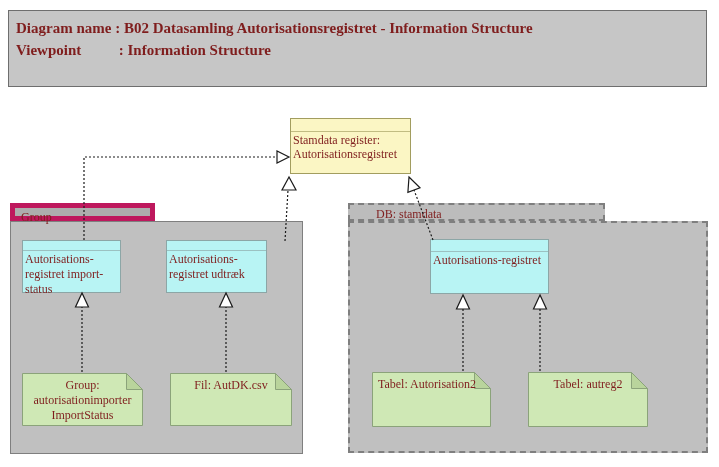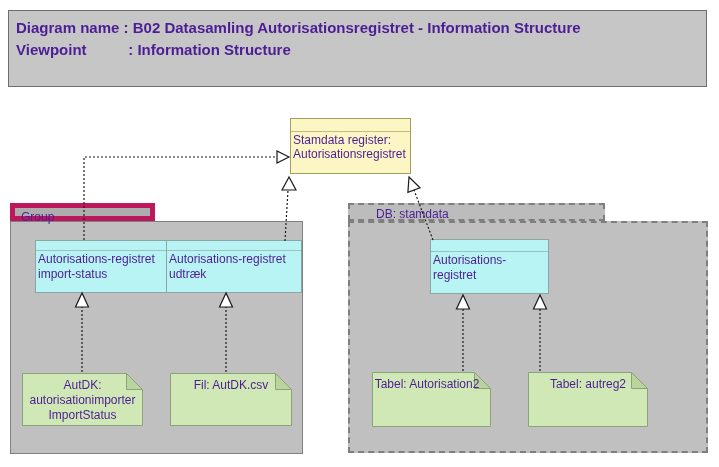--- a/index.html
+++ b/index.html
@@ -1,18 +1,18 @@
 <!DOCTYPE html>
 <html style="--title-fill: #c6c6c6; --container-fill: #c0c0c0; --container-tab-fill: #adadad; --information-fill: #b8f4f4; --information-border: #8ca6a6; --stamdata-fill: #fbf6c4; --stamdata-border: #a29d5f; --note-fill: #cfe8b5; --note-border: #8ba37a; --note-fold-fill: #b9d49c; --connector: #1a1a1a;"><head>
 <meta charset="utf-8">
 <style>
   html,body{margin:0;padding:0;background:#fff;}
   #canvas{
     position:relative;width:719px;height:467px;background:#fff;overflow:hidden;
-    font-family:Liberation Sans, sans-serif;color:#4c1d95;
+    font-family:Liberation Serif, serif;color:#7f1d1d;
   }
   
   #title-block{
     position:absolute;left:8px;top:10px;width:699px;height:77px;box-sizing:border-box;
     background:var(--title-fill,#c6c6c6);border:1px solid #6e6e6e;
     font-size:15px;font-weight:bold;line-height:22px;padding:6px 0 0 7px;
   }
   #title-block .tline{white-space:pre;}
   
   .tab{
@@ -29,23 +29,23 @@
   .info{
     position:absolute;box-sizing:border-box;
     background:var(--information-fill,#b8f4f4);border:1px solid var(--information-border,#8ca6a6);
     text-align:left;font-size:12px;
   }
   .info .strip{box-sizing:border-box;width:100%;border-bottom:1px solid var(--information-border,#8ca6a6);opacity:.65;}
   .info .lbl{padding:1px 2px 0 2px;line-height:15px;overflow-wrap:break-word;}
   #stamdata-box{left:290px;top:118px;width:121px;height:56px;background:var(--stamdata-fill,#fbf6c4);border-color:var(--stamdata-border,#a29d5f);}
   #stamdata-box .strip{height:13px;border-bottom:1px solid var(--stamdata-border,#a29d5f);}
   #stamdata-box .lbl{line-height:14px;overflow-wrap:anywhere;}
-  #importstatus-box{left:35px;top:240px;width:136px;height:53px;}
+  #importstatus-box{left:22px;top:240px;width:99px;height:53px;}
   #importstatus-box .strip{height:10px;}
-  #udtraek-box{left:166px;top:240px;width:136px;height:53px;}
+  #udtraek-box{left:166px;top:240px;width:101px;height:53px;}
   #udtraek-box .strip{height:10px;}
   #autreg-box{left:430px;top:239px;width:119px;height:55px;}
   #autreg-box .strip{height:12px;}
   
   .note{position:absolute;}
   .note svg{position:absolute;left:0;top:0;display:block;}
   .note .nlbl{
     position:absolute;left:0;top:5px;width:100%;text-align:center;
     font-size:12px;line-height:15px;overflow-wrap:break-word;
   }
@@ -94,21 +94,21 @@
   <div id="autreg-box" class="info">
     <div class="strip"></div>
     <div class="lbl">Autorisations-registret</div>
   </div>
 
   <div id="note1" class="note">
     <svg width="121" height="53">
       <polygon points="0.5,0.5 104.5,0.5 120.5,16.5 120.5,52.5 0.5,52.5" fill="#cfe8b5" stroke="#8ba37a"></polygon>
       <polygon points="104.5,0.5 104.5,16.5 120.5,16.5" fill="#b9d49c" stroke="#8ba37a"></polygon>
     </svg>
-    <div class="nlbl">AutDK: autorisationimporter ImportStatus</div>
+    <div class="nlbl">Group: autorisationimporter ImportStatus</div>
   </div>
   <div id="note2" class="note">
     <svg width="122" height="53">
       <polygon points="0.5,0.5 105.5,0.5 121.5,16.5 121.5,52.5 0.5,52.5" fill="#cfe8b5" stroke="#8ba37a"></polygon>
       <polygon points="105.5,0.5 105.5,16.5 121.5,16.5" fill="#b9d49c" stroke="#8ba37a"></polygon>
     </svg>
     <div class="nlbl">Fil: AutDK.csv</div>
   </div>
   <div id="note3" class="note">
     <svg width="119" height="55">

